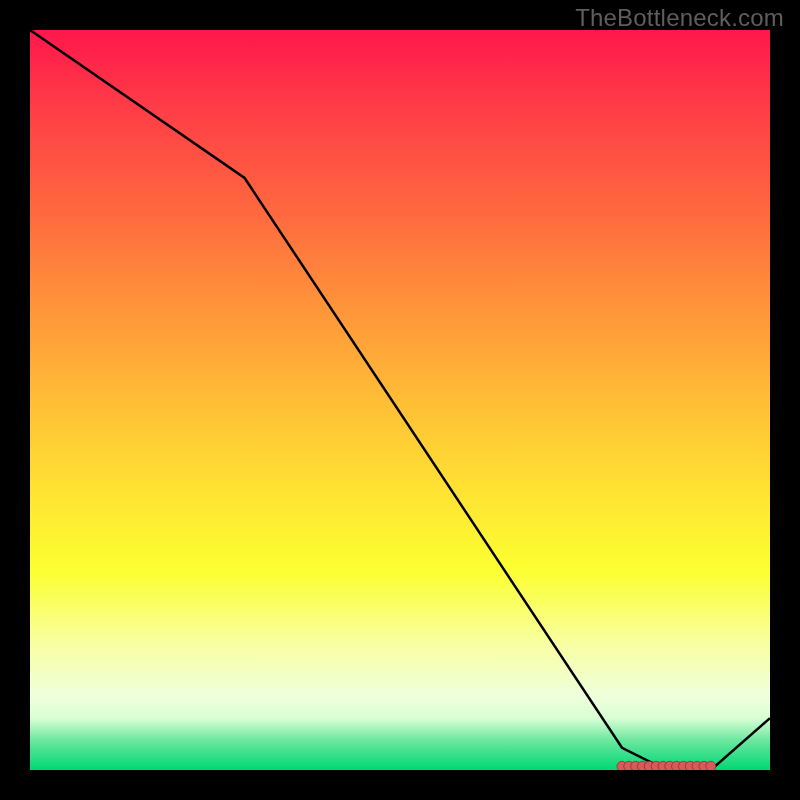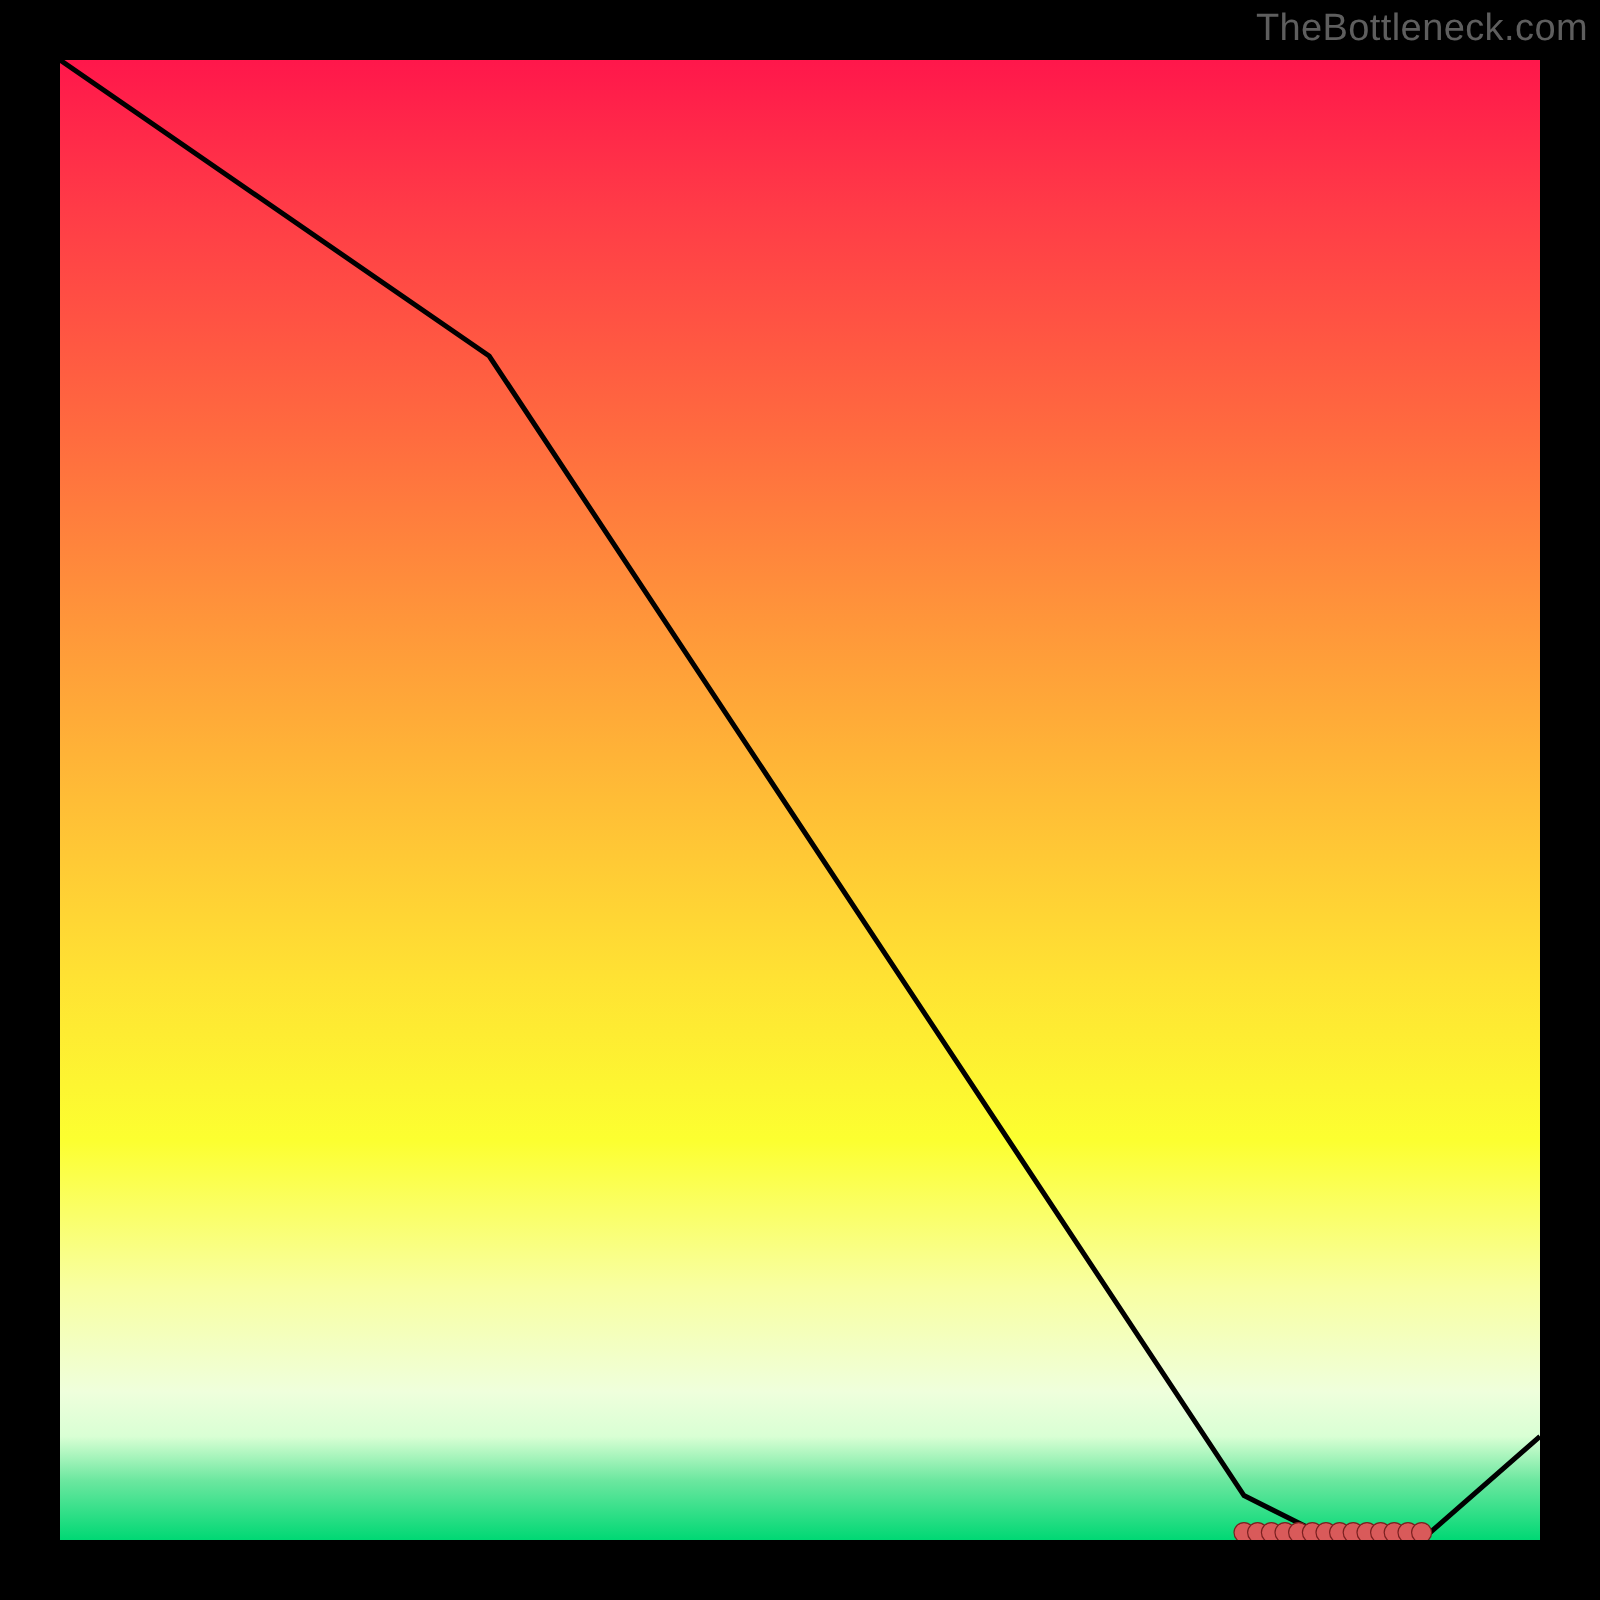--- a/index.html
+++ b/index.html
@@ -12,23 +12,23 @@
     font-family: Arial, Helvetica, sans-serif;
   }
   #container {
     position: relative;
     width: 800px;
     height: 800px;
   }
   #attribution {
     position: absolute;
     top: 4px;
-    right: 6px;
+    right: 16px;
     color: #5e5e5e;
-    font-size: 19px;
+    font-size: 24px;
     font-weight: 500;
     letter-spacing: 0.2px;
   }
   #plot-area {
     position: absolute;
     left: 30px;
     top: 30px;
     width: 740px;
     height: 740px;
     

